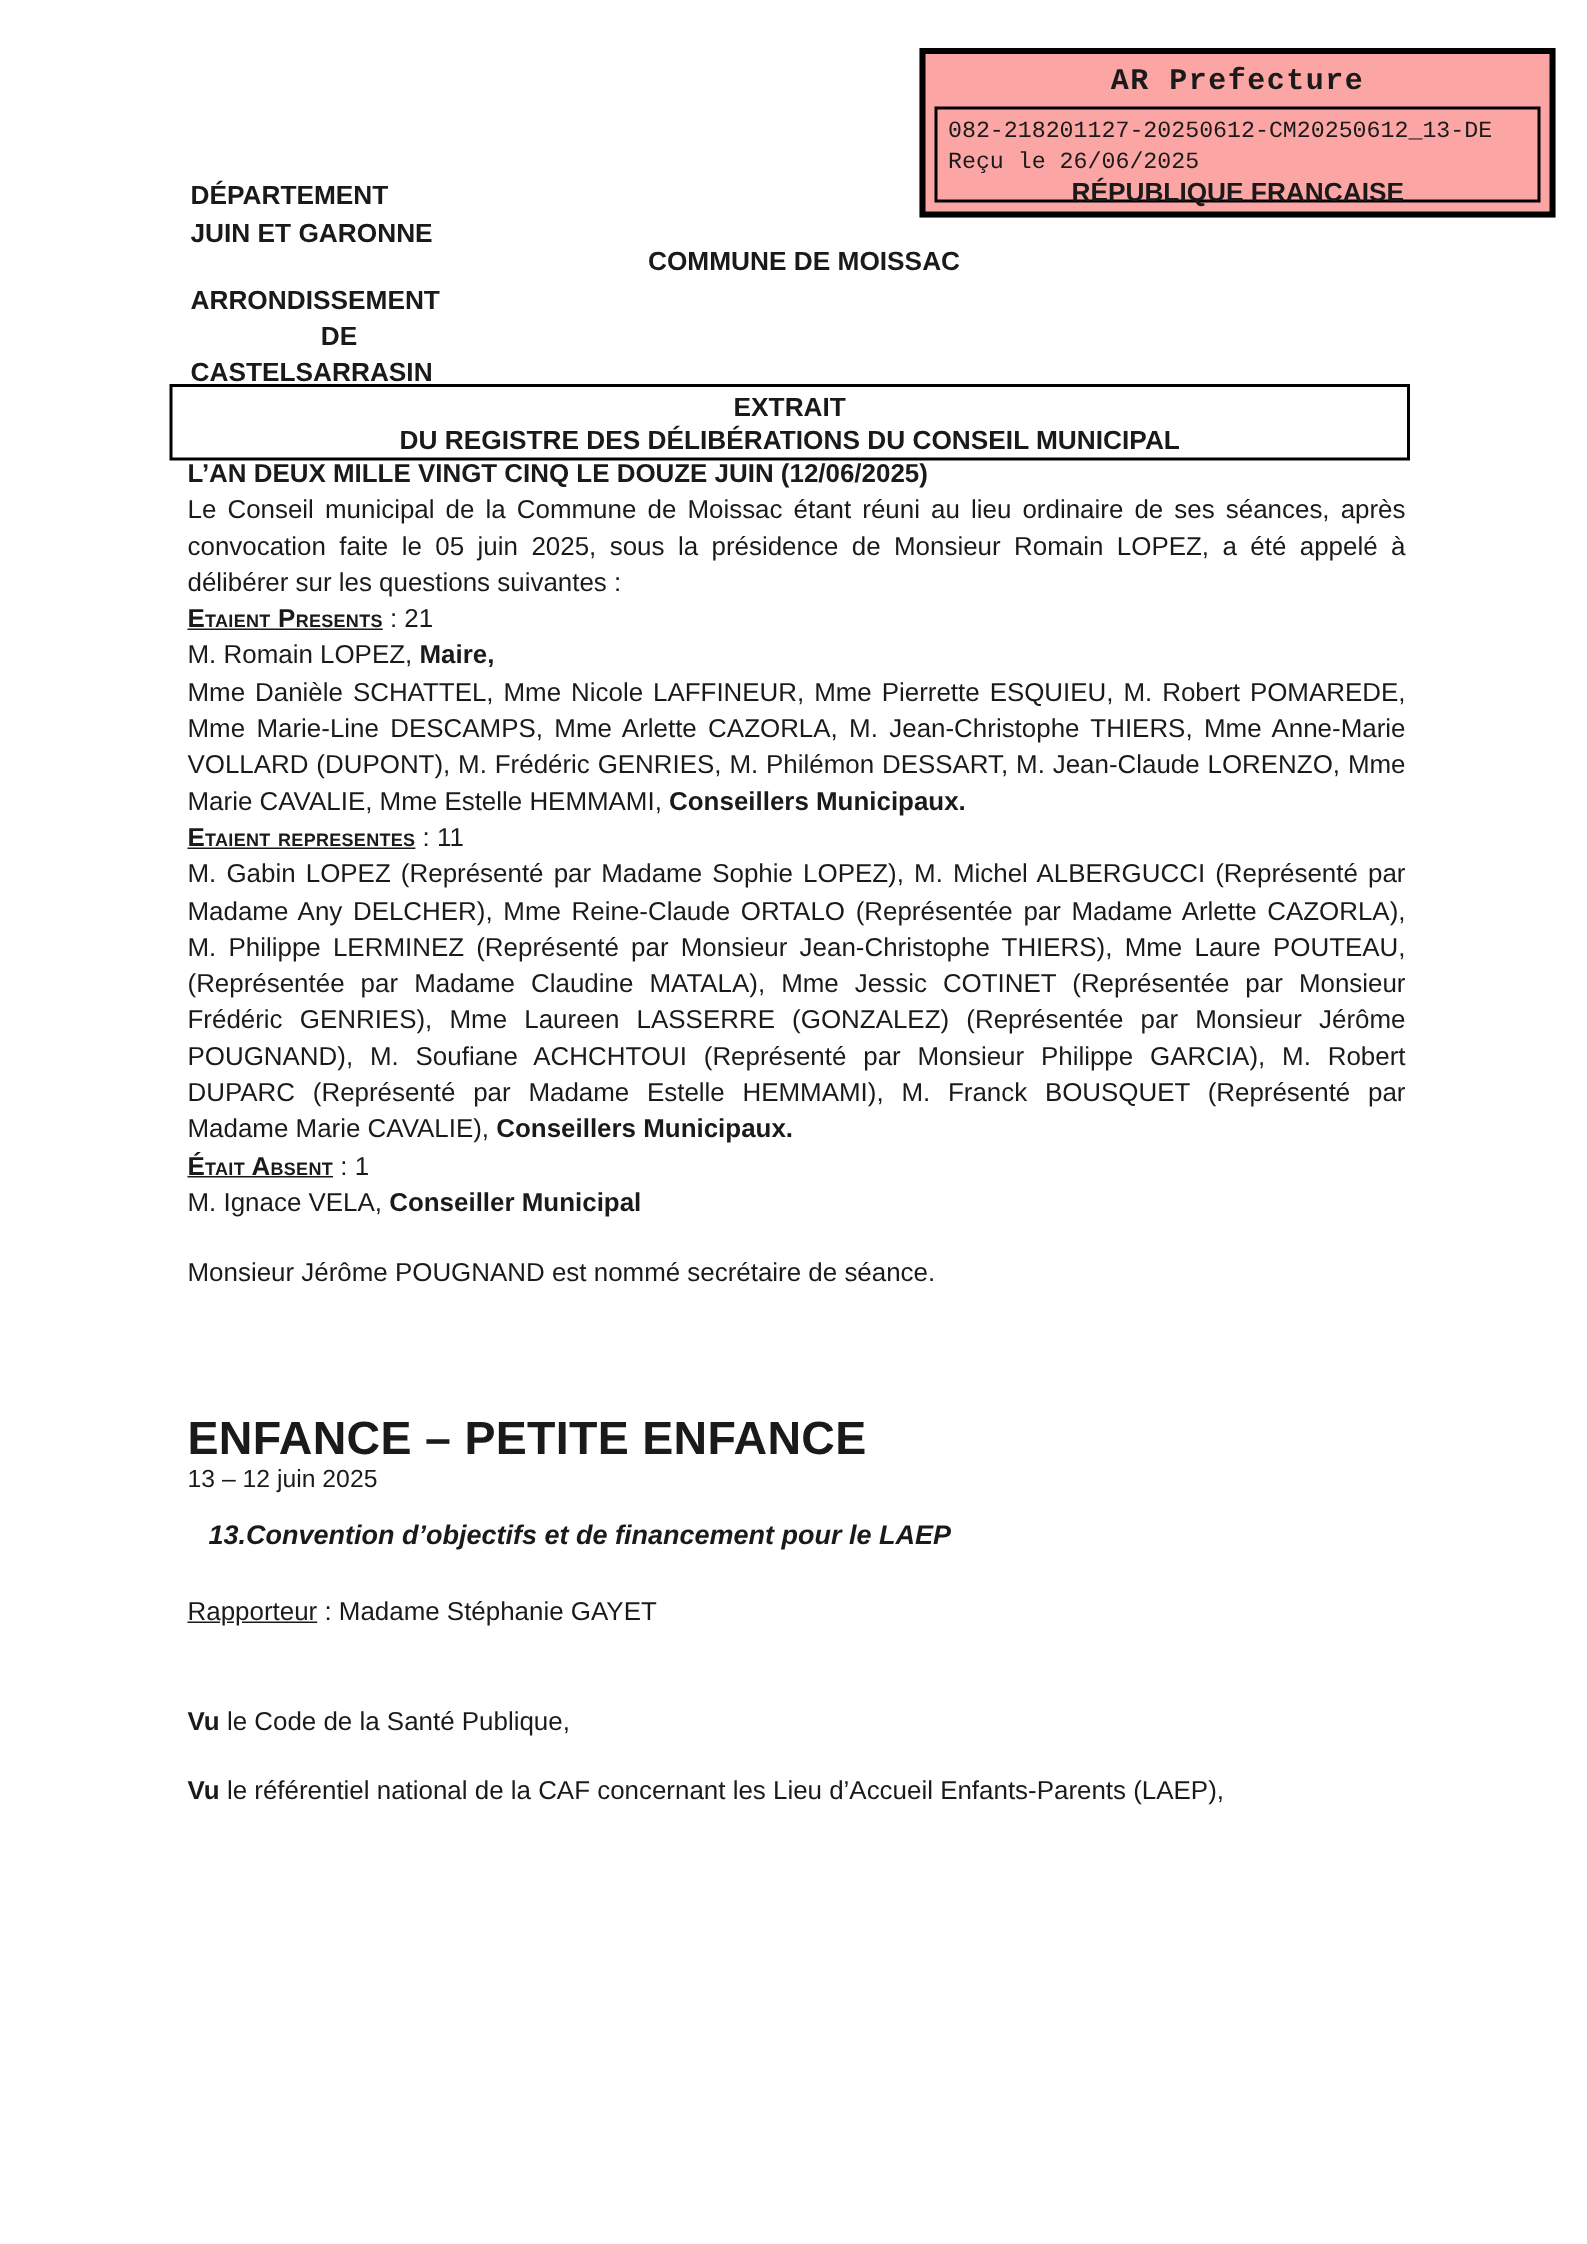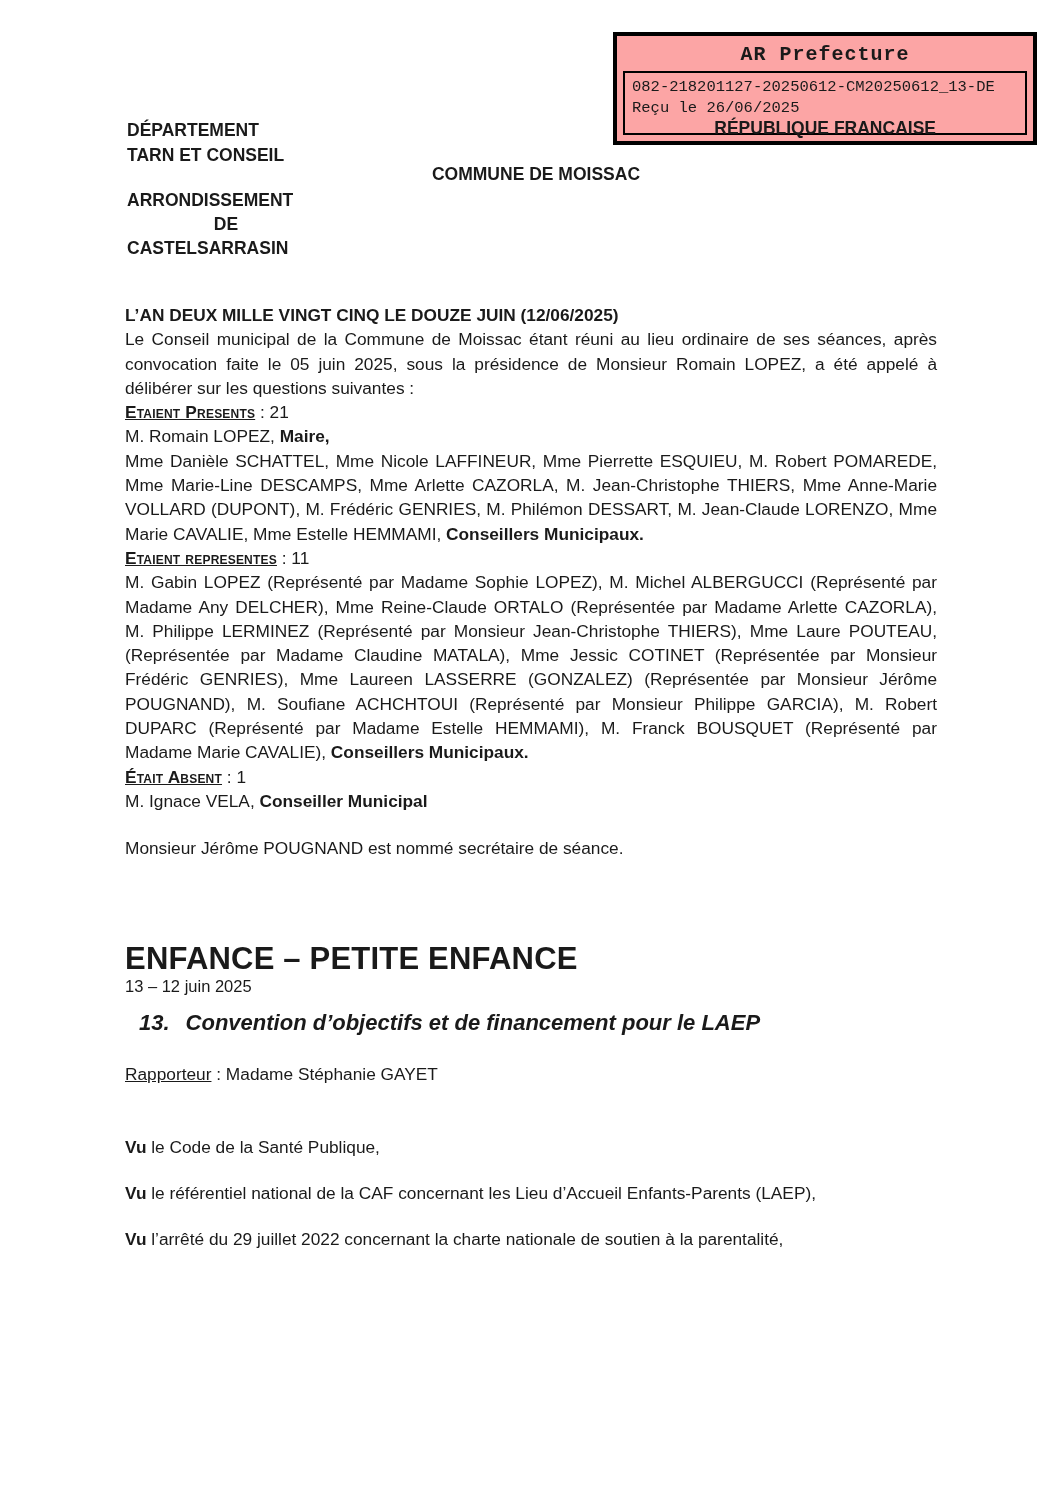--- a/index.html
+++ b/index.html
@@ -42,22 +42,22 @@
   .content p { margin:0; text-align:justify; }
   .b { font-weight:bold; }
   .left { text-align:left !important; }
   .date-line { font-weight:bold; text-align:left !important; }
   .sec-label { font-weight:bold; text-decoration:underline; font-variant:small-caps; letter-spacing:0.2px; }
   .secretary { margin-top:23px !important; text-align:left !important; }
 
   .section-title { margin-top:86px !important; font-size:31px; font-weight:bold; text-align:left !important; letter-spacing:0.2px; }
   .section-sub { margin-top:3px !important; font-size:16.5px; text-align:left !important; }
   .item-line {
-    margin-top:13px !important; font-size:22px; font-weight:bold; font-style:italic;
-    display:flex; gap:16px; padding-left:14px; text-align:left !important;
+    margin-top:13px !important; font-size:18px; font-weight:bold; font-style:italic;
+    display:flex; gap:0; padding-left:14px; text-align:left !important;
   }
   .rapporteur { margin-top:27px !important; text-align:left !important; }
   .u { text-decoration:underline; }
   .vu { margin-top:22px !important; text-align:left !important; }
   .vu-first { margin-top:48px !important; }
 </style>
 </head>
 <body>
 
 <div class="page">
@@ -65,30 +65,34 @@
   <div class="ar-stamp">
     <div class="ar-title">AR Prefecture</div>
     <div class="ar-inner">
       <div>082-218201127-20250612-CM20250612_13-DE</div>
       <div>Reçu le 26/06/2025</div>
     </div>
   </div>
 
   <div class="hdr-left1">
     <div>DÉPARTEMENT</div>
-    <div>TARN ET CONSEIL</div>
+    <div>JUIN ET GARONNE</div>
   </div>
   <div class="hdr-left2">
     <div>ARRONDISSEMENT</div>
     <div class="ctr">DE</div>
     <div>CASTELSARRASIN</div>
   </div>
   <div class="hdr-commune">COMMUNE DE MOISSAC</div>
   <div class="hdr-rep">RÉPUBLIQUE FRANCAISE</div>
 
+  <div class="extrait-box">
+    <div>EXTRAIT</div>
+    <div>DU REGISTRE DES DÉLIBÉRATIONS DU CONSEIL MUNICIPAL</div>
+  </div>
 
   <div class="content">
 
     <p class="date-line">L’AN DEUX MILLE VINGT CINQ LE DOUZE JUIN (12/06/2025)</p>
 
     <p>Le Conseil municipal de la Commune de Moissac étant réuni au lieu ordinaire de ses séances, après convocation faite le 05 juin 2025, sous la présidence de Monsieur Romain LOPEZ, a été appelé à délibérer sur les questions suivantes :</p>
 
     <p class="left"><span class="sec-label">Etaient Presents</span><span> : 21</span></p>
 
     <p class="left"><span>M. Romain LOPEZ, </span><span class="b">Maire,</span></p>
@@ -114,16 +118,15 @@
         <span>13.</span>
         <span>Convention d’objectifs et de financement pour le LAEP</span>
       </p>
 
     <p class="rapporteur"><span class="u">Rapporteur</span><span> : Madame Stéphanie GAYET</span></p>
 
     <p class="vu vu-first"><span class="b">Vu</span><span> le Code de la Santé Publique,</span></p>
 
     <p class="vu"><span class="b">Vu</span><span> le référentiel national de la CAF concernant les Lieu d’Accueil Enfants-Parents (LAEP),</span></p>
 
-    <p class="vu"><span class="b">Vu</span><span> l’arrêté du 29 juillet 2022 concernant la charte nationale de soutien à la parentalité,</span></p>
 
   </div>
 </div>
 
 </body></html>

